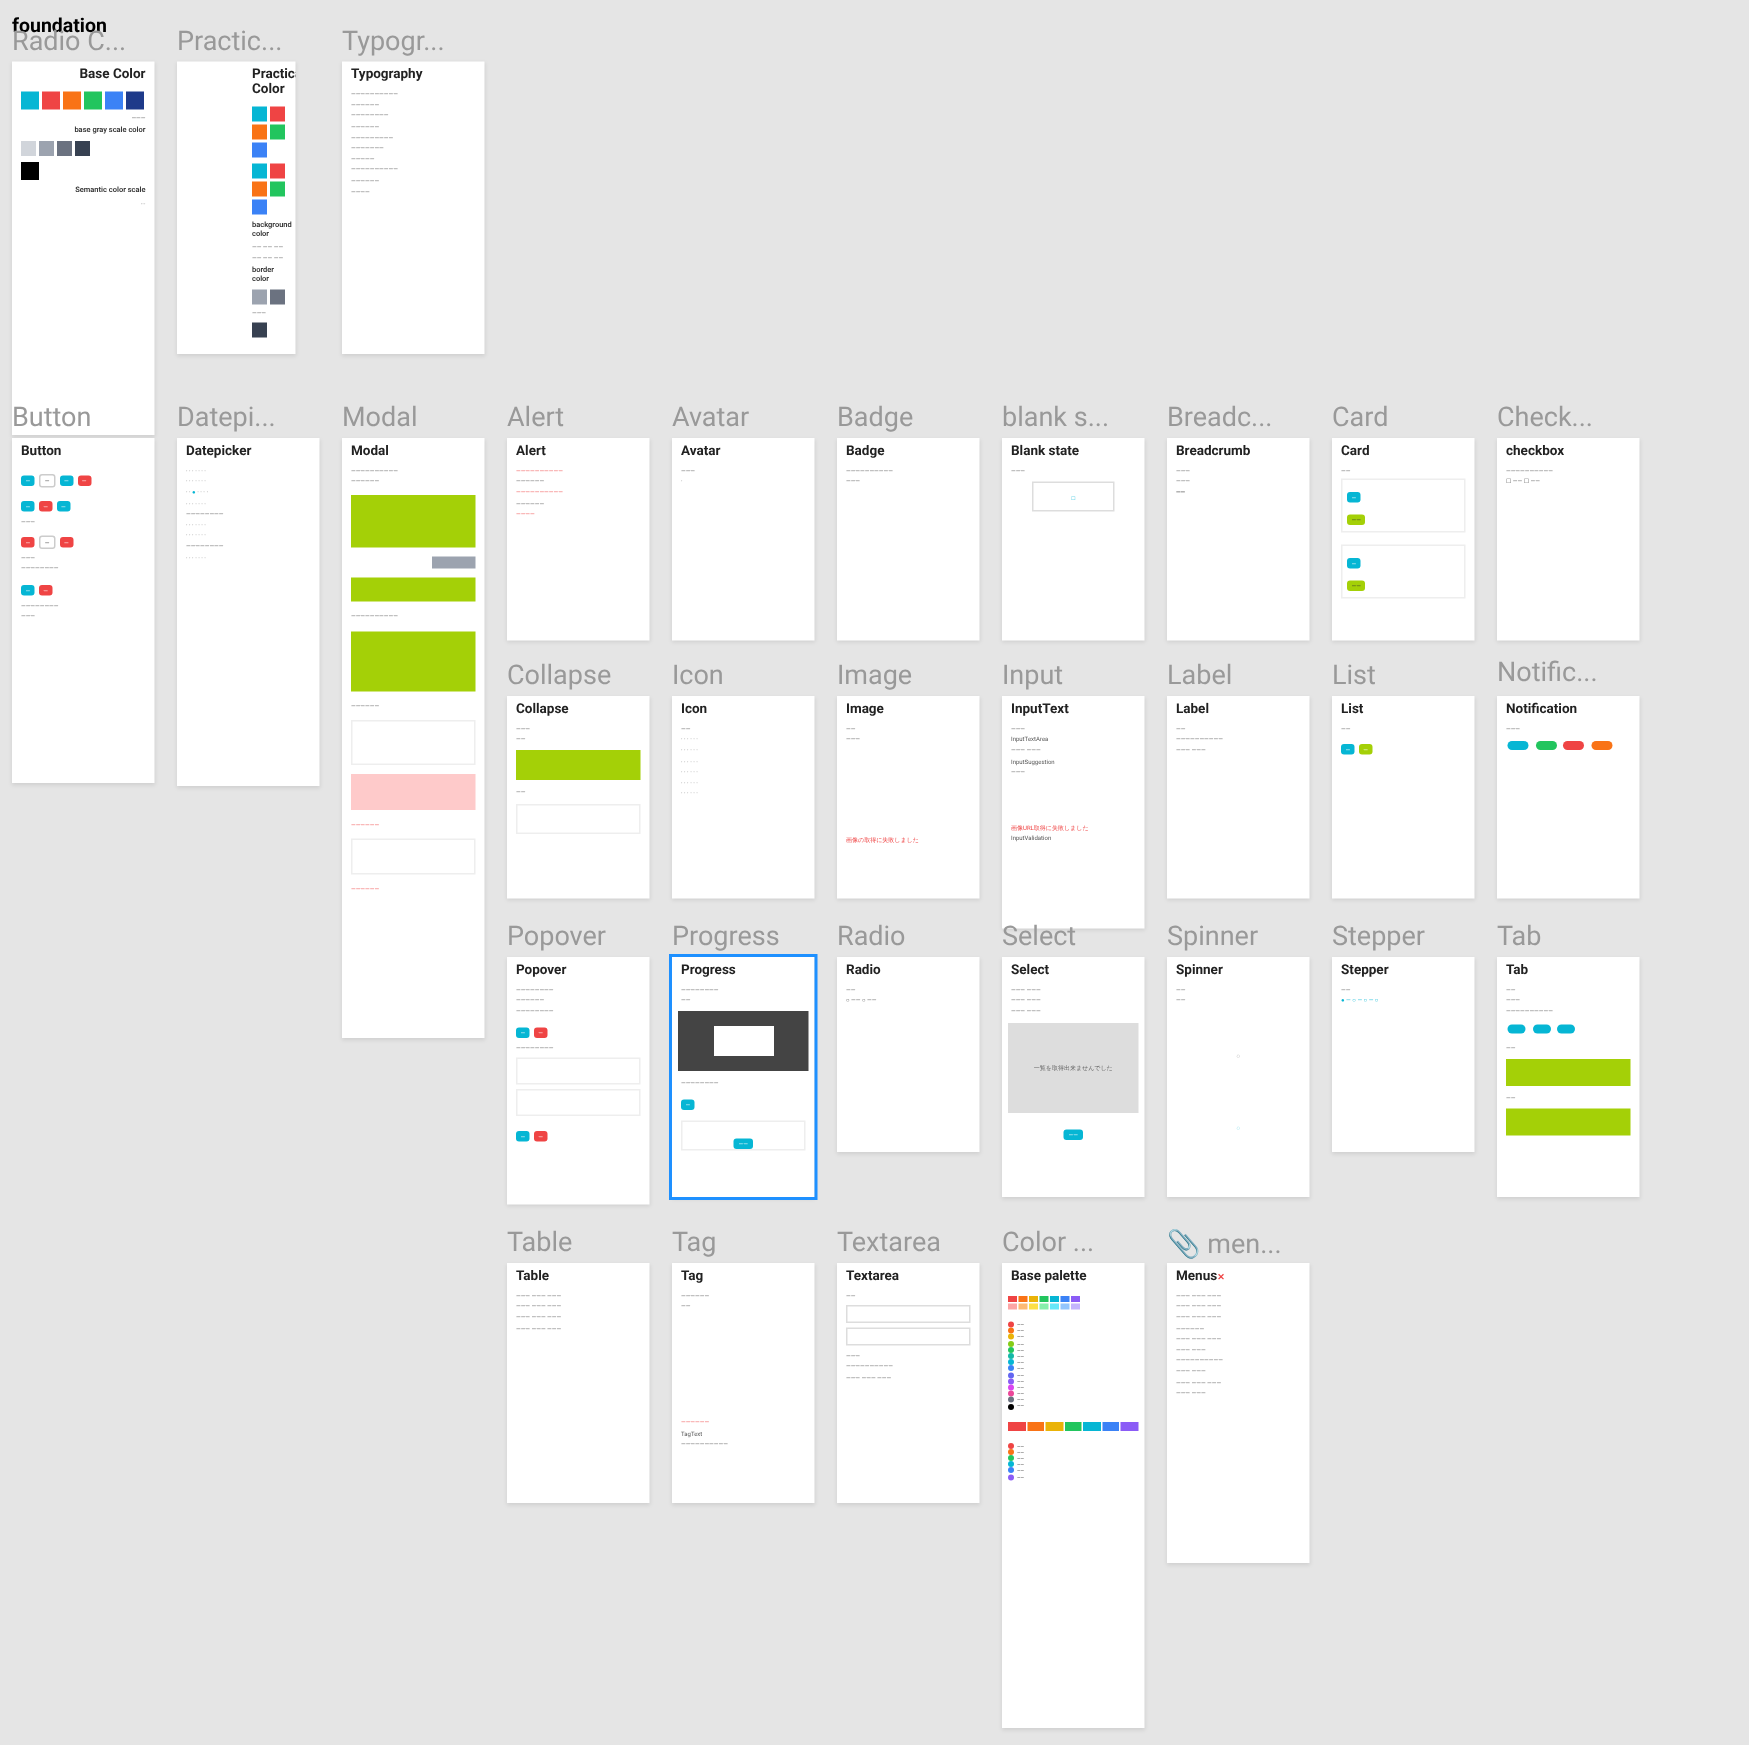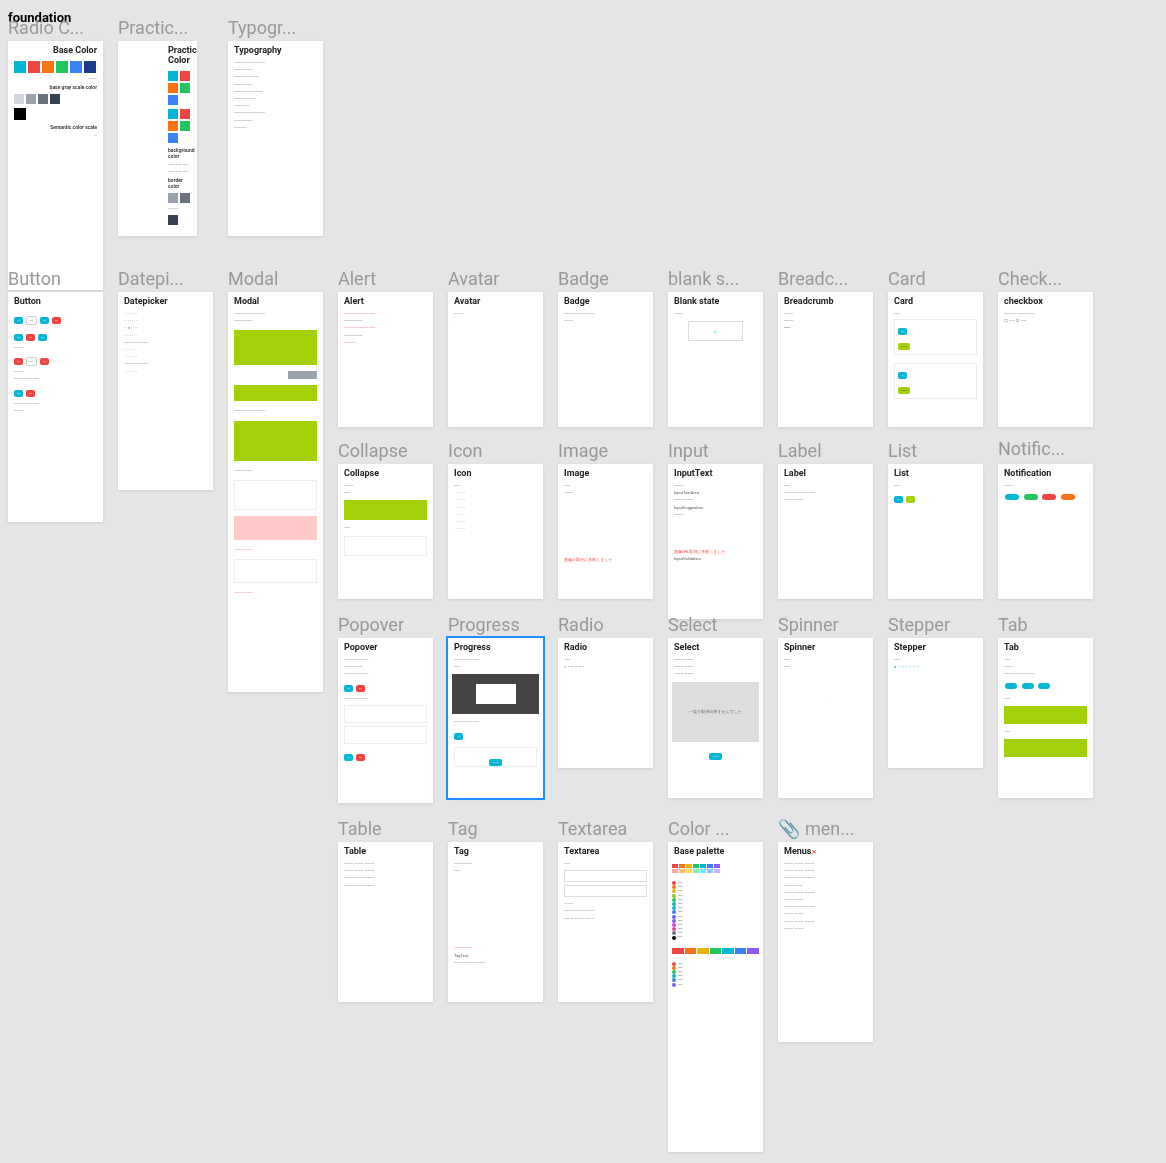--- a/index.html
+++ b/index.html
@@ -167,21 +167,21 @@
   <div class="tiny-text">————————</div>
   <div style="padding:2px 6px;">
     <span class="mini-btn cyan">—</span>
     <span class="mini-btn red">—</span>
   </div>
   <div class="tiny-text">————————</div>
   <div class="tiny-text">———</div>
 </div>
 
 <div class="frame-title" style="left:118px; top:268px; width:90px;">Datepi...</div>
-<div class="frame" style="left:118px; top:292px; width:95px; height:198px;">
+<div class="frame" style="left:118px; top:292px; width:95px; height:232px;">
   <div class="frame-header">Datepicker</div>
   <div class="tiny-text">· · · · · · ·</div>
   <div class="tiny-text">· · · · · · ·</div>
   <div class="tiny-text">· · <span style="color:#06b6d4">●</span> · · · ·</div>
   <div class="tiny-text">· · · · · · ·</div>
   <div class="tiny-text">————————</div>
   <div class="tiny-text">· · · · · · ·</div>
   <div class="tiny-text">· · · · · · ·</div>
   <div class="tiny-text">————————</div>
   <div class="tiny-text">· · · · · · ·</div>

